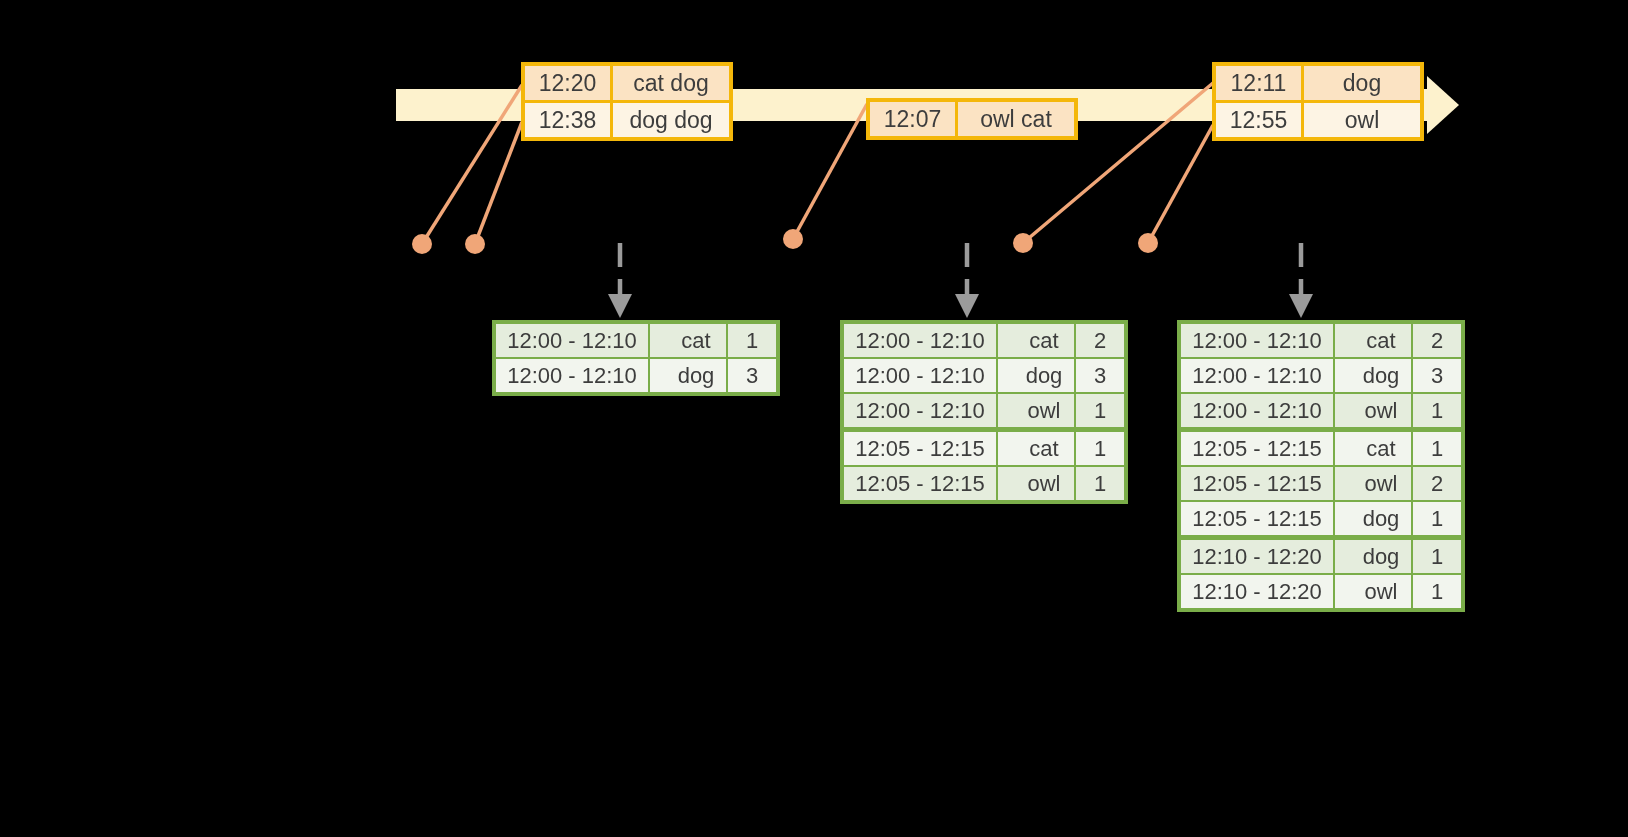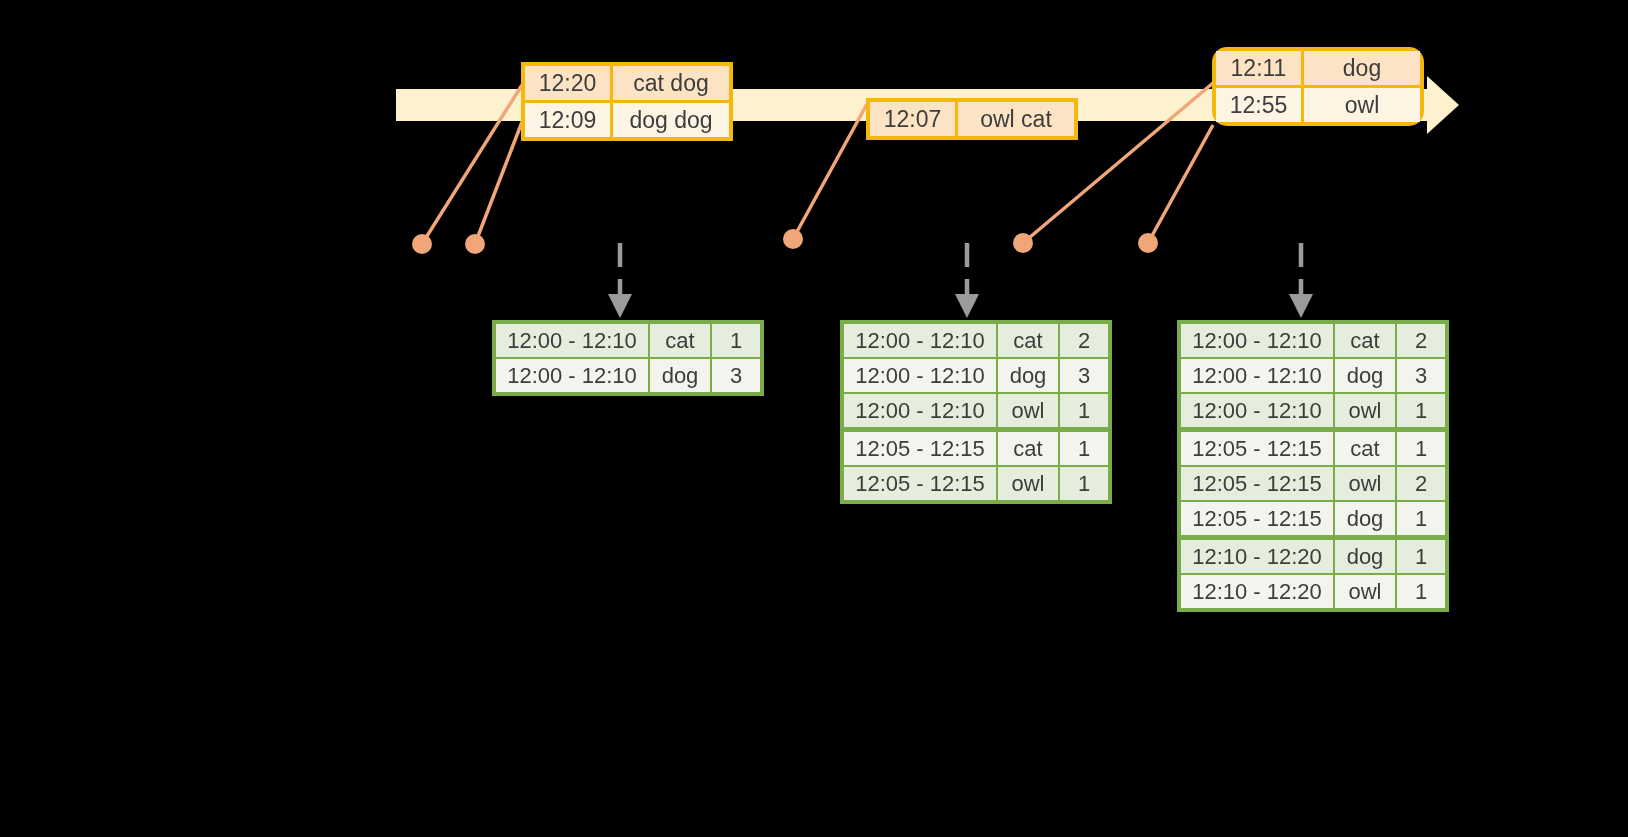--- a/index.html
+++ b/index.html
@@ -19,36 +19,36 @@
   .event-cell {
     display:flex; align-items:center; justify-content:center;
     height:34px; font-size:23px;
   }
   .event-cell.time  { width:85px; }
   .event-cell.words { width:116px; }
   .event-row.peach .event-cell { background:#fbe3c3; }
   .event-row.cream .event-cell { background:#fdf4e4; }
   #event-box-1 { left:522px; top:63px; }
   #event-box-2 { left:867px; top:99px; }
-  #event-box-3 { left:1213px; top:48px;border-radius:14px; }
+  #event-box-3 { left:1213px; top:63px; }
 
   
   .result-table {
     position:absolute; background:#7aad49; padding:4px;
     display:flex; flex-direction:column;align-items:center;
   }
   .rt-row { display:flex; gap:2px; margin-top:2px; }
   .rt-row:first-child { margin-top:0; }
   .rt-row.group-start { margin-top:5px; }
   .rt-cell {
     display:flex; align-items:center; justify-content:center;
     height:33px; font-size:22px;
   }
   .rt-cell.window { width:152px; }
-  .rt-cell.word   { width:60px; }
+  .rt-cell.word   { width:60px;padding-left:16px; }
   .rt-cell.count  { width:48px; }
   .rt-row.dark  .rt-cell { background:#e5eddd; }
   .rt-row.light .rt-cell { background:#f2f5ee; }
   #result-table-1 { left:492px; top:320px; }
   #result-table-2 { left:840px; top:320px; }
   #result-table-3 { left:1177px; top:320px; }
 </style>
 </head>
 <body>
 
@@ -86,21 +86,21 @@
       <polygon points="1289,294 1313,294 1301,318"></polygon>
     </g>
   </svg>
 
   <div class="event-box" id="event-box-1">
       <div class="event-row peach">
         <div class="event-cell time">12:20</div>
         <div class="event-cell words">cat dog</div>
       </div>
       <div class="event-row cream">
-        <div class="event-cell time">12:09</div>
+        <div class="event-cell time">12:38</div>
         <div class="event-cell words">dog dog</div>
       </div>
     </div>
   <div class="event-box" id="event-box-2">
       <div class="event-row peach">
         <div class="event-cell time">12:07</div>
         <div class="event-cell words">owl cat</div>
       </div>
     </div>
   <div class="event-box" id="event-box-3">

